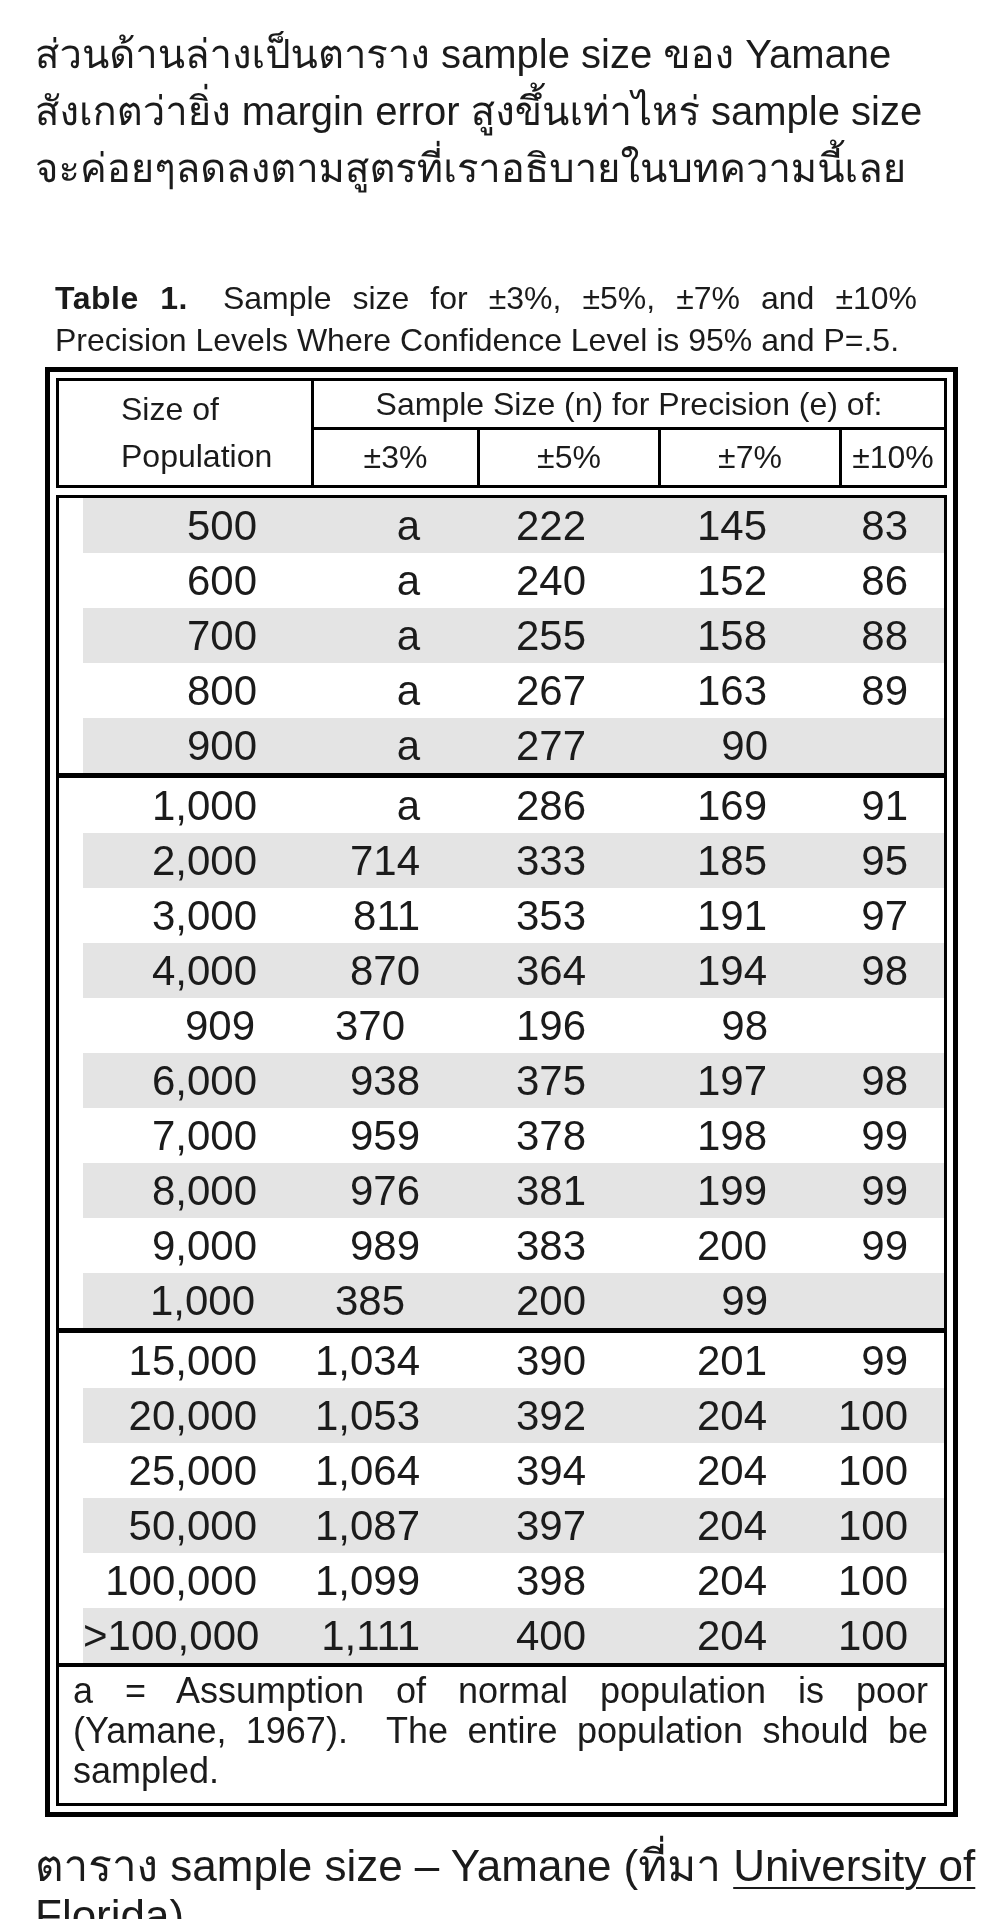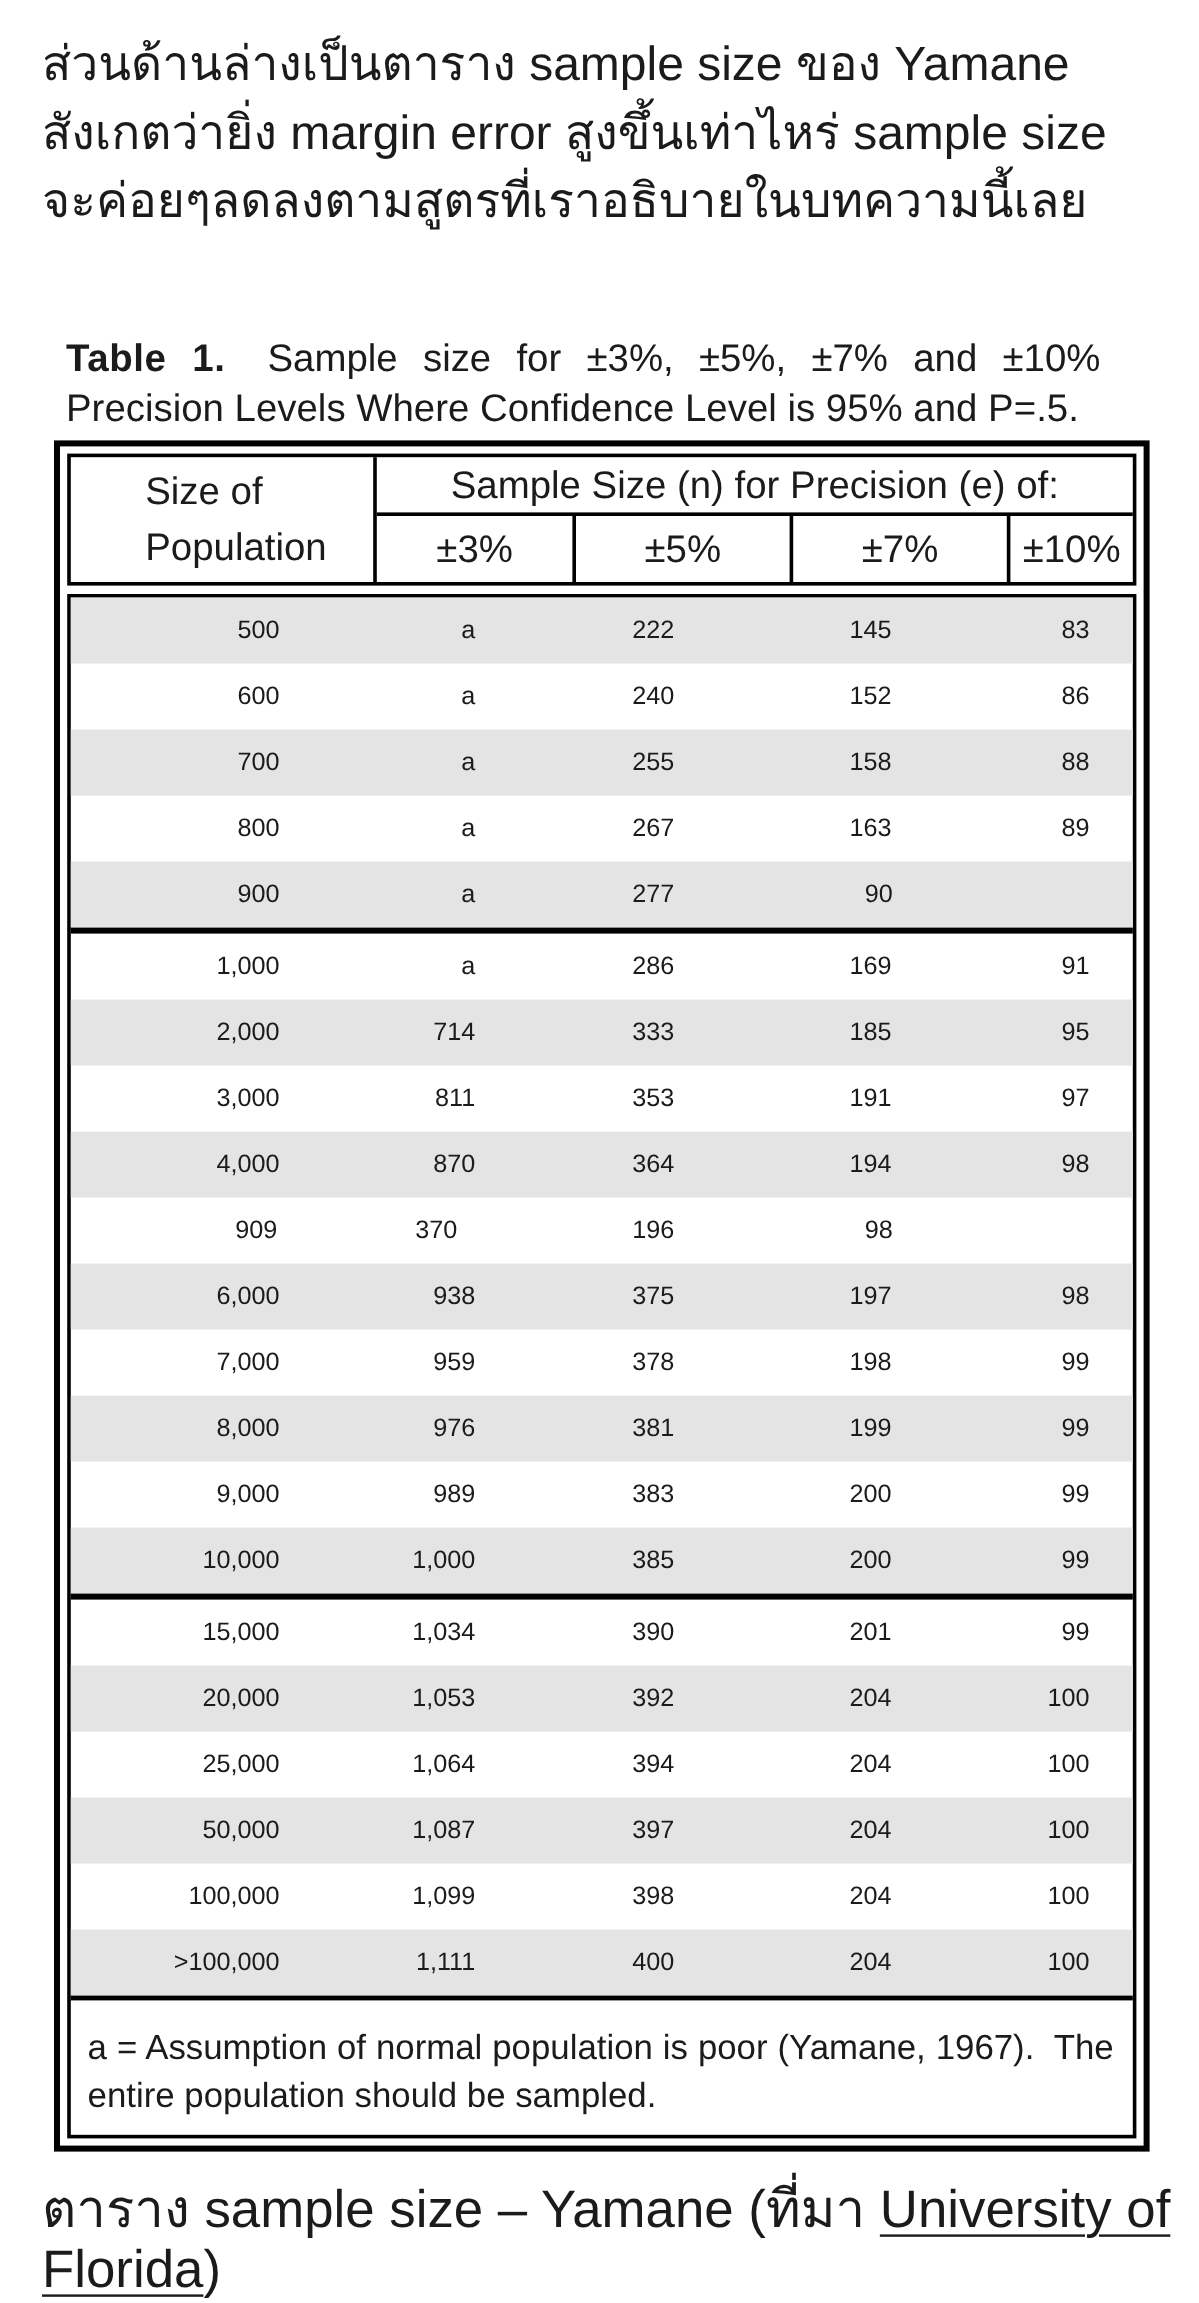--- a/index.html
+++ b/index.html
@@ -71,34 +71,35 @@
   .body-box{
     border:3px solid var(--line);
     margin-top:7px;
   }
   .tgroup + .tgroup{border-top:5px solid var(--line);}
   .trow{
     display:grid;
     grid-template-columns:194px 165px 181px 181px 1fr;
     height:55px;
     line-height:55px;
-    font-size:21px;
+    font-size:42px;
+    margin-left:24px;
   }
   .trow.shade{background:var(--shade);}
   .tcell{text-align:right;box-sizing:border-box;}
   .tcell.c0{padding-right:20px;}
   .tcell.c1{padding-right:22px;}
   .tcell.c2{padding-right:37px;}
   .tcell.c3{padding-right:37px;}
   .tcell.c4{padding-right:36px;}
   
   .footnote{
     border-top:4px solid var(--line);
-    padding:20px 16px 12px 14px;
-    font-size:29px;
+    padding:4px 16px 12px 14px;
+    font-size:36px;
     line-height:40px;
     text-align:justify;
     white-space:pre-wrap;
   }
   
   .caption{
     margin:24px 0 0 35px;
     font-size:44px;
     line-height:50px;
   }
@@ -238,21 +239,20 @@
             <div class="tcell c4">99</div>
           </div>
           <div class="trow">
             <div class="tcell c0">9,000</div>
             <div class="tcell c1">989</div>
             <div class="tcell c2">383</div>
             <div class="tcell c3">200</div>
             <div class="tcell c4">99</div>
           </div>
           <div class="trow shade">
-            <div class="tcell c0">10,000</div>
             <div class="tcell c1">1,000</div>
             <div class="tcell c2">385</div>
             <div class="tcell c3">200</div>
             <div class="tcell c4">99</div>
           </div>
         </div>
       <div class="tgroup">
           <div class="trow">
             <div class="tcell c0">15,000</div>
             <div class="tcell c1">1,034</div>

